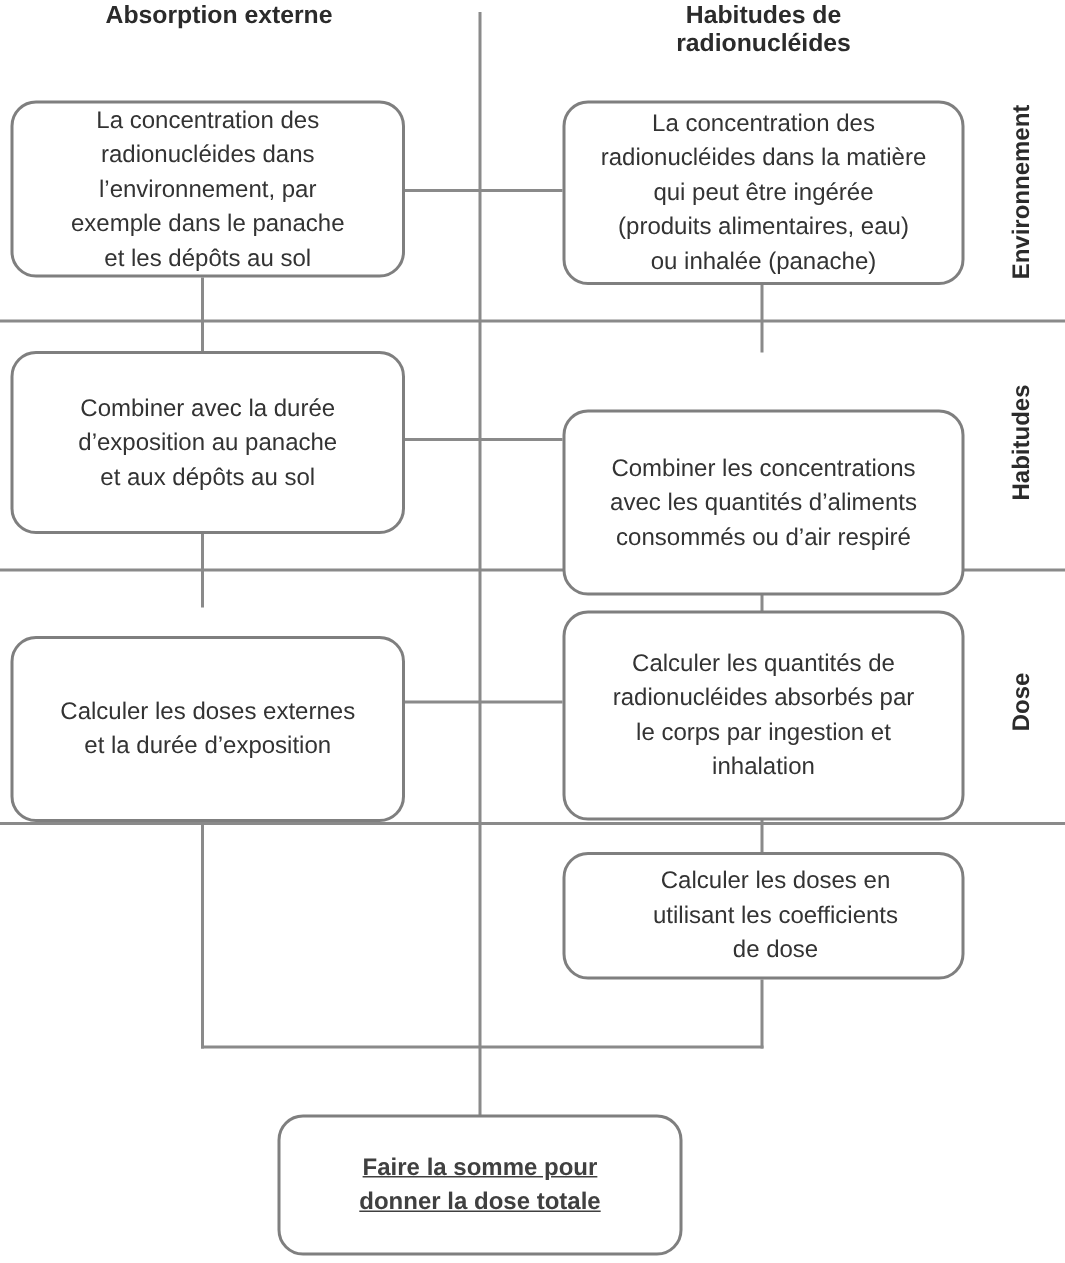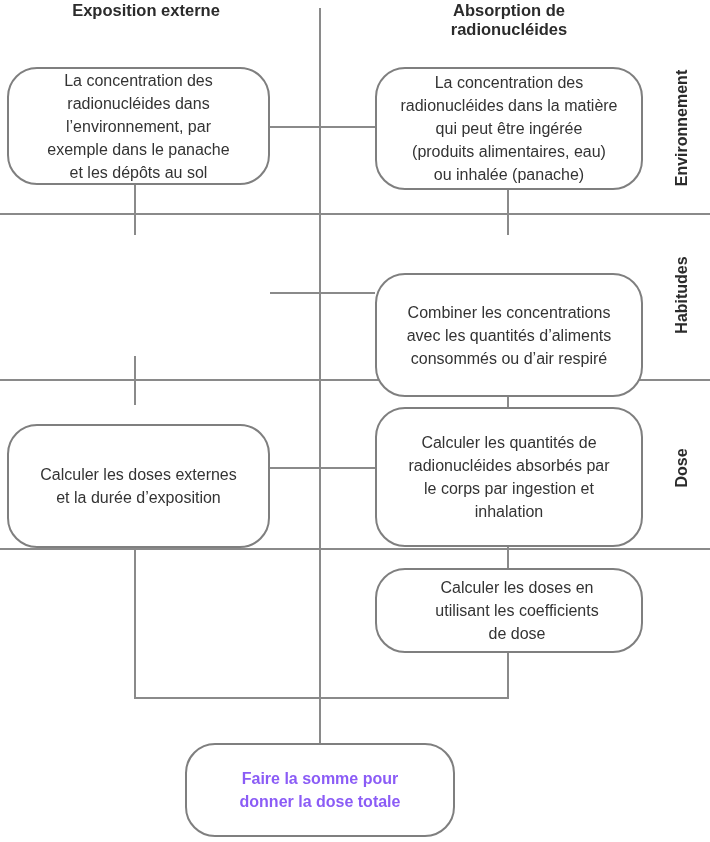--- a/index.html
+++ b/index.html
@@ -11,33 +11,33 @@
     font-family: "Liberation Sans", sans-serif;
     overflow: hidden;
   }
   .hline, .vline { position: absolute; background: #8a8a8a; }
   .hline { height: 2px; }
   .vline { width: 2px; }
   .box {
     position: absolute;
     box-sizing: border-box;
     border: 2px solid #7f7f7f;
-    border-radius: 30px;
+    border-radius: 17px;
     background: #ffffff;
     display: flex;
     align-items: center;
     justify-content: center;
     text-align: center;
     color: #333333;
     font-size: 16px;
     line-height: 23px;
     white-space: pre-line;
     padding: 4px 8px;
   }
-  .box.bold { font-weight: bold; color: #8b5cf6; }
+  .box.bold { font-weight: bold; color: #404040; text-decoration: underline; }
   .col-header {
     position: absolute;
     font-weight: bold;
     font-size: 16.5px;
     line-height: 19px;
     color: #2b2b2b;
     text-align: center;
     white-space: pre-line;
   }
   .side-label {
@@ -65,39 +65,42 @@
 
   <div class="vline" style="left:134px; top:185px; height:50px;"></div>
   <div class="vline" style="left:507px; top:190px; height:45px;"></div>
   <div class="vline" style="left:134px; top:356px; height:49px;"></div>
   <div class="vline" style="left:507px; top:357px; height:52px;"></div>
   <div class="vline" style="left:507px; top:530px; height:40px;"></div>
   <div class="vline" style="left:134px; top:527px; height:172px;"></div>
   <div class="vline" style="left:507px; top:653px; height:46px;"></div>
   <div class="hline" style="left:134px; top:697px; width:375px;"></div>
 
-  <div class="col-header" style="left:15px; top:1px; width:262px;">Exposition externe</div>
-  <div class="col-header" style="left:375px; top:1px; width:268px;">Absorption de
+  <div class="col-header" style="left:15px; top:1px; width:262px;">Absorption externe</div>
+  <div class="col-header" style="left:375px; top:1px; width:268px;">Habitudes de
 radionucléides</div>
 
   <div class="side-label" style="left:682px; top:128px;">Environnement</div>
   <div class="side-label" style="left:682px; top:295px;">Habitudes</div>
   <div class="side-label" style="left:682px; top:468px;">Dose</div>
 
   <div class="box" style="left:7px; top:67px; width:263px; height:118px;">La concentration des
 radionucléides dans
 l’environnement, par
 exemple dans le panache
 et les dépôts au sol</div>
   <div class="box" style="left:375px; top:67px; width:268px; height:123px;">La concentration des
 radionucléides dans la matière
 qui peut être ingérée
 (produits alimentaires, eau)
 ou inhalée (panache)</div>
 
+  <div class="box" style="left:7px; top:234px; width:263px; height:122px;">Combiner avec la durée
+d’exposition au panache
+et aux dépôts au sol</div>
   <div class="box" style="left:375px; top:233px; width:268px; height:124px;margin-top:40px;">Combiner les concentrations
 avec les quantités d’aliments
 consommés ou d’air respiré</div>
 
   <div class="box" style="left:7px; top:404px; width:263px; height:124px;margin-top:20px;">Calculer les doses externes
 et la durée d’exposition</div>
   <div class="box" style="left:375px; top:407px; width:268px; height:140px;">Calculer les quantités de
 radionucléides absorbés par
 le corps par ingestion et
 inhalation</div>

